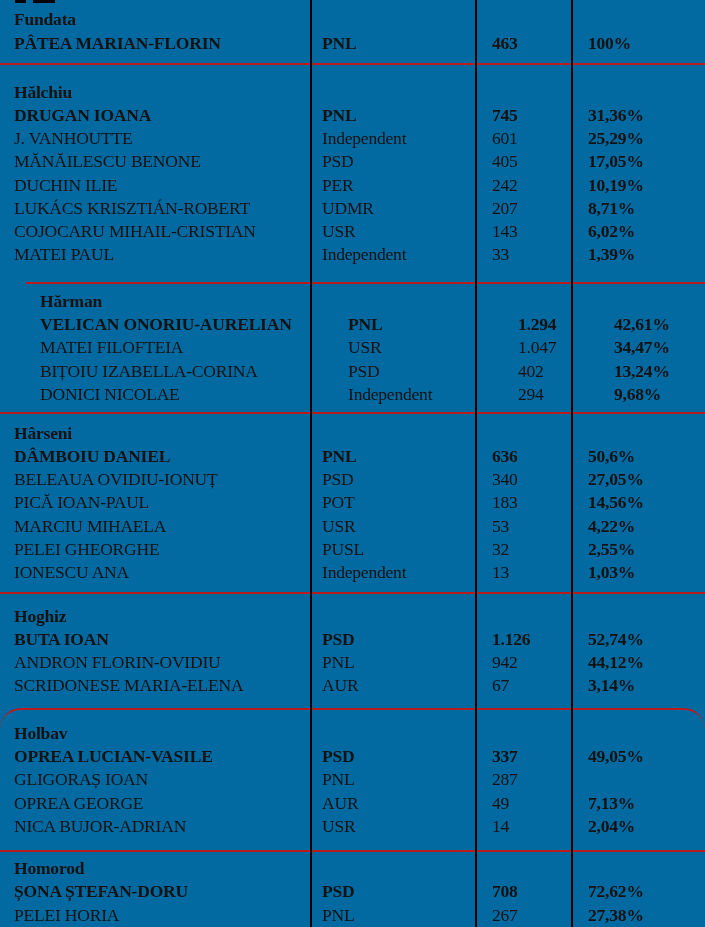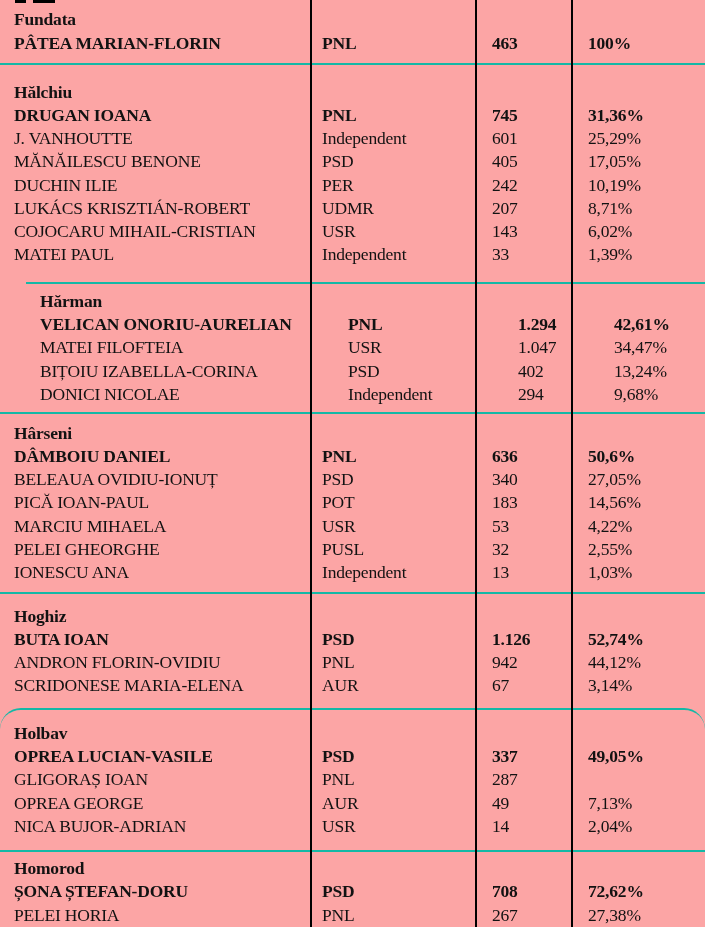--- a/index.html
+++ b/index.html
@@ -1,34 +1,34 @@
 <!DOCTYPE html>
 <html><head>
 <meta charset="utf-8">
 <style>
   html,body{margin:0;padding:0;background:#ffffff;}
   body{width:705px;height:927px;overflow:hidden;}
   .results-table{
     position:relative;width:705px;height:927px;overflow:hidden;
     font-family:"Liberation Serif","DejaVu Serif",serif;
-    color:#121212;background:#fca5a5;
+    color:#121212;background:#0369a1;
   }
   .section{
     display:flex;flex-direction:column;justify-content:center;
-    box-sizing:border-box;border-top:2px solid #14b8a6;
+    box-sizing:border-box;border-top:2px solid #b91c1c;
   }
   .section.first{border-top:none;}
   .line{
     display:grid;grid-template-columns:312px 164px 97px 132px;
     line-height:23.2px;font-size:17.5px;letter-spacing:-0.2px;white-space:nowrap;
   }
   .c1{padding-left:14px;overflow:hidden;}
   .c2{padding-left:10px;}
   .c3{padding-left:16px;}
-  .c4{padding-left:15px;}
+  .c4{padding-left:15px;font-weight:bold;}
   .bold{font-weight:700;}
   .vline{position:absolute;top:0;bottom:0;width:2px;background:#000;}
   .vline1{left:310px;}
   .vline2{left:475px;}
   .vline3{left:571px;}
   .artifact{position:absolute;top:0;height:3px;background:#000;}
   .artifact.a1{left:15px;width:11px;}
   .artifact.a2{left:33px;width:22px;}
 </style>
 </head>

